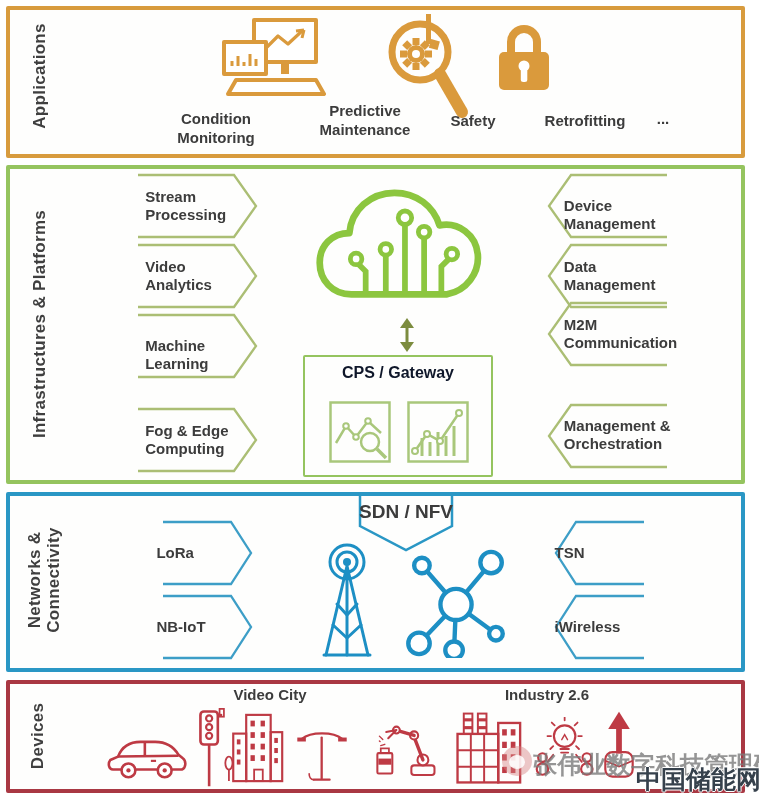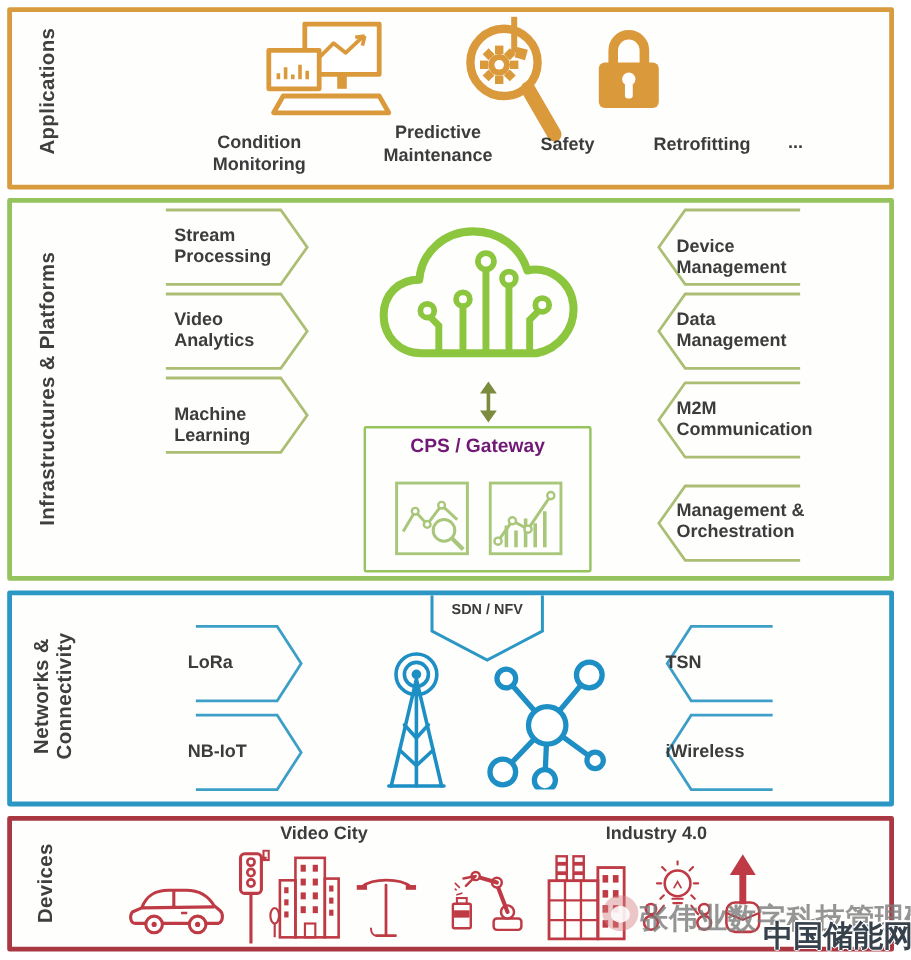--- a/index.html
+++ b/index.html
@@ -16,22 +16,22 @@
   .abs{position:absolute;}
   .lbl{position:absolute;font-size:15px;font-weight:600;line-height:1.25;text-align:center;color:#3c3c3c;}
   .chev{position:absolute;}
   .chev svg{position:absolute;left:0;top:0;}
   .chev-label{position:absolute;top:50%;transform:translate(-50%,-50%);width:96px;text-align:left;
               font-size:15px;font-weight:600;line-height:1.22;color:#3c3c3c;}
   .chev.cl .chev-label{left:46%;}
   .chev.cr .chev-label{left:54%;}
   .cps-box{position:absolute;left:293px;top:186px;width:190px;height:122px;border:2.5px solid #95c45f;
            border-radius:2px;box-sizing:border-box;}
-  .cps-title{position:absolute;top:7px;left:0;width:100%;text-align:center;font-size:16px;font-weight:bold;color:#701a75;}
-  .banner-label{position:absolute;top:5px;left:0;width:100%;text-align:center;font-size:12px;font-weight:bold;color:#3c3c3c;}
+  .cps-title{position:absolute;top:7px;left:0;width:100%;text-align:center;font-size:16px;font-weight:bold;color:#0f172a;}
+  .banner-label{position:absolute;top:5px;left:0;width:100%;text-align:center;font-size:19px;font-weight:bold;color:#3c3c3c;}
   .wm{position:absolute;z-index:10;}
   .wm-gray{left:533px;top:749px;font-size:24px;font-weight:700;color:rgba(122,122,122,.8);white-space:nowrap;letter-spacing:.5px;}
   .wm-escn{left:542px;top:758px;font-size:31px;font-weight:900;font-style:italic;color:#1e5fb3;letter-spacing:1px;
            text-shadow:-1px 0 #fff,1px 0 #fff,0 -1px #fff,0 1px #fff;}
   .wm-cn{left:636px;top:763px;font-size:25px;font-weight:900;color:#36414c;white-space:nowrap;
          text-shadow:-1px 0 #fff,1px 0 #fff,0 -1px #fff,0 1px #fff;}
   .wm-avatar{left:502px;top:746px;width:30px;height:30px;border-radius:50%;background:rgba(214,130,130,.45);}
   .wm-avatar:after{content:"";position:absolute;left:7px;top:9px;width:16px;height:14px;border-radius:50%;background:rgba(255,255,255,.85);}
 </style>
 </head>
@@ -102,20 +102,26 @@
       <svg width="120" height="66" viewBox="0 0 120 66">
         <polyline points="0,2 96,2 118,33 96,64 0,64" fill="none" stroke="#abbe74" stroke-width="2.3"></polyline>
         </svg>
       <div class="chev-label">Video Analytics</div>
     </div>
     <div class="chev cl" style="left:128px;top:144px;width:120px;height:84px;">
       <svg width="120" height="66" viewBox="0 0 120 66">
         <polyline points="0,2 96,2 118,33 96,64 0,64" fill="none" stroke="#abbe74" stroke-width="2.3"></polyline>
         </svg>
       <div class="chev-label">Machine Learning</div>
+    </div>
+    <div class="chev cl" style="left:128px;top:238px;width:120px;height:66px;">
+      <svg width="120" height="66" viewBox="0 0 120 66">
+        <polyline points="0,2 96,2 118,33 96,64 0,64" fill="none" stroke="#abbe74" stroke-width="2.3"></polyline>
+        </svg>
+      <div class="chev-label">Fog &amp; Edge Computing</div>
     </div>
 
     <svg class="abs" style="left:303px;top:6px;" width="182" height="140" viewBox="0 0 190 145">
       <g fill="none" stroke="#8cc63f" stroke-width="7" stroke-linejoin="round" stroke-linecap="round">
         <path d="M40,124 C20,124 7,109 7,91 C7,73 20,60 38,60 C40,36 60,18 85,18 C108,18 126,32 132,52 C152,48 170,62 172,82 C174,102 160,120 140,124 L40,124 Z"></path>
       </g>
       <g fill="none" stroke="#8cc63f" stroke-width="6" stroke-linecap="round">
         <path d="M55,122 V100 L47,92"></path>
         <path d="M76,122 V84"></path>
         <path d="M96,122 V52"></path>
@@ -172,21 +178,21 @@
         <polyline points="120,2 24,2 2,33 24,64 120,64" fill="none" stroke="#abbe74" stroke-width="2.3"></polyline>
         </svg>
       <div class="chev-label">Device Management</div>
     </div>
     <div class="chev cr" style="left:537px;top:74px;width:120px;height:66px;">
       <svg width="120" height="66" viewBox="0 0 120 66">
         <polyline points="120,2 24,2 2,33 24,64 120,64" fill="none" stroke="#abbe74" stroke-width="2.3"></polyline>
         </svg>
       <div class="chev-label">Data Management</div>
     </div>
-    <div class="chev cr" style="left:537px;top:148px;width:120px;height:66px;">
+    <div class="chev cr" style="left:537px;top:132px;width:120px;height:66px;">
       <svg width="120" height="66" viewBox="0 0 120 66">
         <polyline points="120,2 24,2 2,33 24,64 120,64" fill="none" stroke="#abbe74" stroke-width="2.3"></polyline>
         </svg>
       <div class="chev-label">M2M Communication</div>
     </div>
     <div class="chev cr" style="left:537px;top:234px;width:120px;height:64px;">
       <svg width="120" height="66" viewBox="0 0 120 66">
         <polyline points="120,2 24,2 2,33 24,64 120,64" fill="none" stroke="#abbe74" stroke-width="2.3"></polyline>
         </svg>
       <div class="chev-label">Management&nbsp;&amp; Orchestration</div>
@@ -253,21 +259,21 @@
         <polyline points="90,2 22,2 2,33 22,64 90,64" fill="none" stroke="#3d9ec7" stroke-width="2.3"></polyline>
         </svg>
       <div class="chev-label">iWireless</div>
     </div>
   </div>
 
   <div class="layer layer-devs">
     <div class="vlabel" style="left:28px;top:52px;">Devices</div>
 
     <div class="lbl" style="left:180px;top:2px;width:160px;">Video City</div>
-    <div class="lbl" style="left:452px;top:2px;width:170px;">Industry 4.0</div>
+    <div class="lbl" style="left:452px;top:2px;width:170px;">Industry 2.6</div>
 
     <svg class="abs" style="left:96px;top:48px;" width="82" height="50" viewBox="0 0 95 55">
       <g fill="none" stroke="#be3a44" stroke-width="3" stroke-linejoin="round">
         <path d="M8,42 C3,42 2,35 5,31 L14,27 C19,14 28,10 40,10 L57,10 C70,10 78,15 84,25 L89,29 C93,32 93,40 88,42 Z"></path>
         <path d="M14,27 L84,26 M45,10 V26"></path>
         <path d="M52,32 H58" stroke-width="2.5"></path>
       </g>
       <g>
         <circle cx="26" cy="43" r="8" fill="#fff" stroke="#be3a44" stroke-width="3"></circle>
         <circle cx="26" cy="43" r="2.5" fill="#be3a44"></circle>

